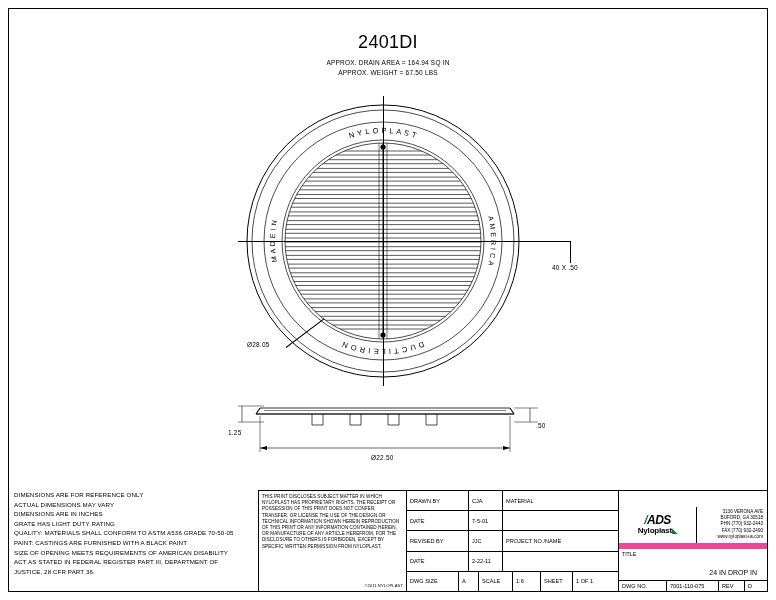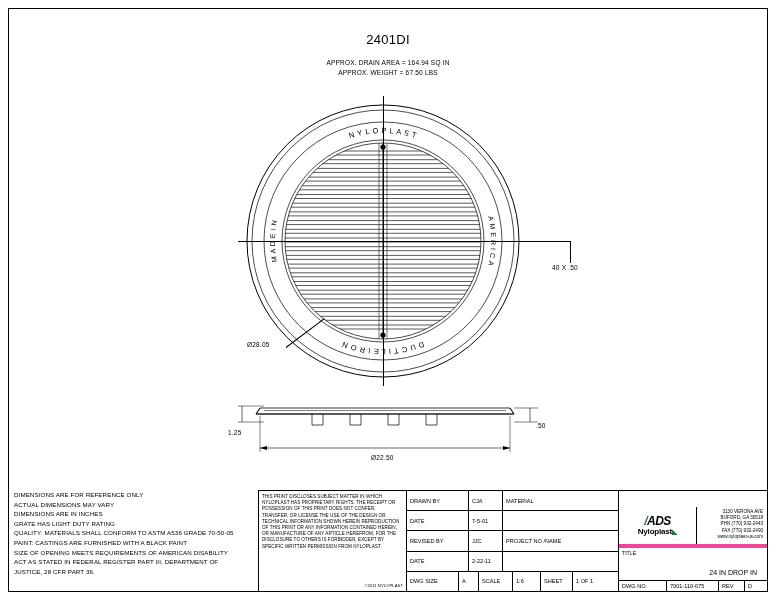--- a/index.html
+++ b/index.html
@@ -30,21 +30,21 @@
     box-sizing: border-box;
   }
 
   
   .part-number {
     position: absolute;
     left: 0;
     top: 32px;
     width: 776px;
     text-align: center;
-    font-size: 13px;
+    font-size: 18px;
     letter-spacing: 0.3px;
   }
   .approx-lines {
     position: absolute;
     left: 0;
     top: 58px;
     width: 776px;
     text-align: center;
     font-size: 6.5px;
     line-height: 9.5px;
@@ -170,21 +170,21 @@
   .w-sheet { width: 32px; }
   .w-sheetv { flex: 1; }
 
   .tb-right {
     flex: 1;
     display: flex;
     flex-direction: column;
   }
   .tb-right-top {
     display: flex;
-    border-bottom: 4px solid #ec4899;
+    border-bottom: 6px solid #ec4899;
     height: 38px;
     margin-top: 16px;
   }
   .logo-cell {
     width: 78px;
     border-right: 1px solid #000;
     box-sizing: border-box;
     display: flex;
     flex-direction: column;
     align-items: center;

